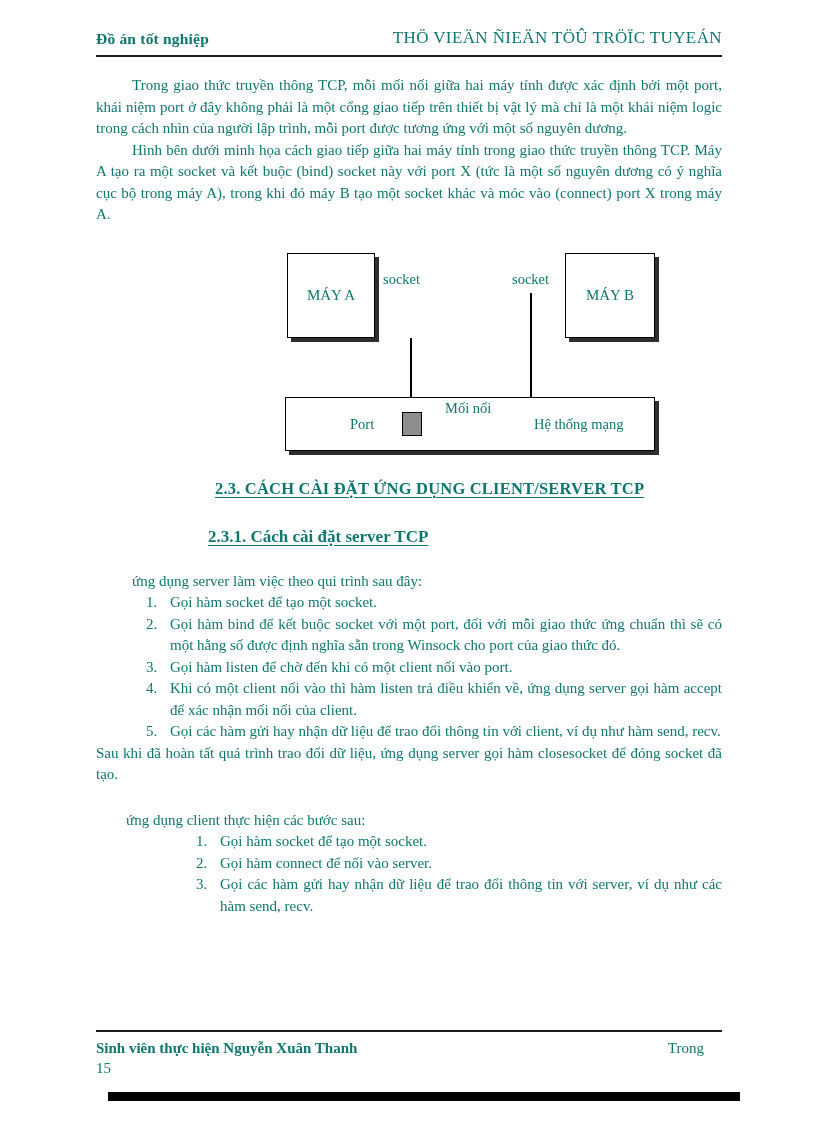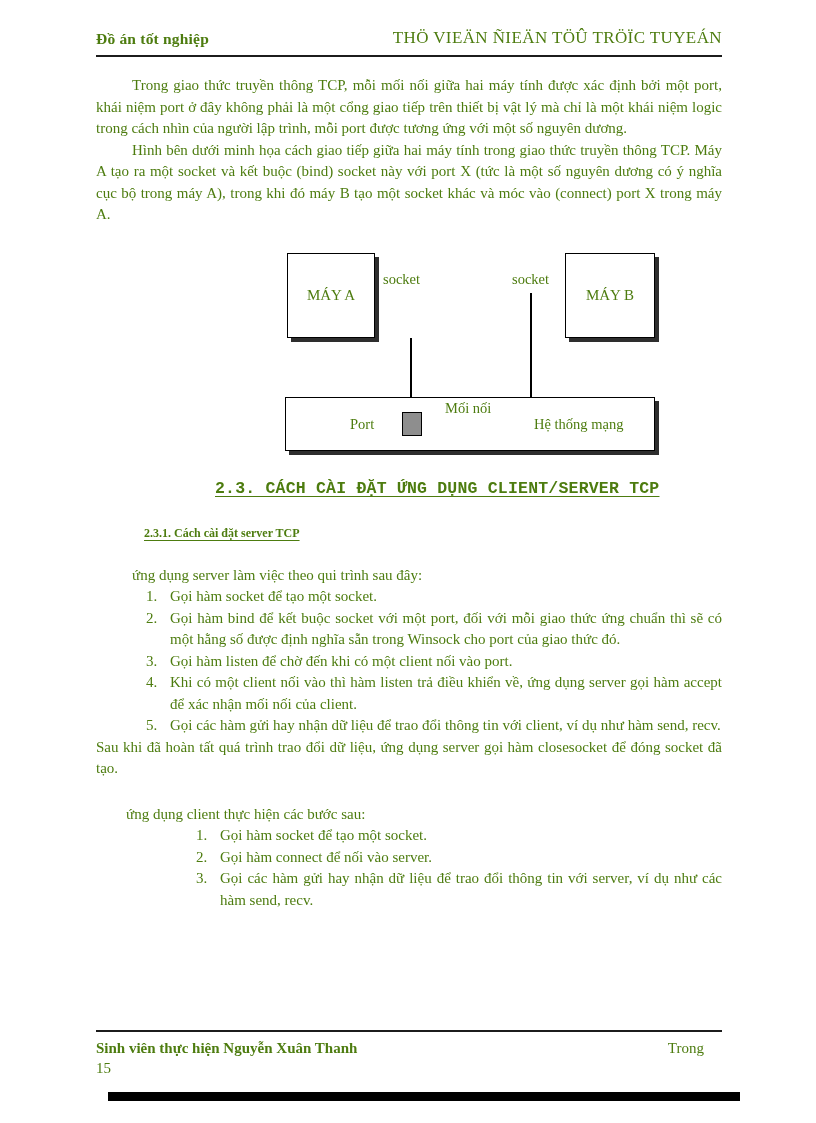--- a/index.html
+++ b/index.html
@@ -2,21 +2,21 @@
 <html><head>
 <meta charset="utf-8">
 <style>
   * { margin:0; padding:0; box-sizing:border-box; }
   html,body { background:#fff; }
   .page {
     position:relative;
     width:816px; height:1123px;
     background:#fff;
     font-family:"Liberation Serif", serif;
-    color:#4d7c0f;
+    color:#0f766e;
     overflow:hidden;
     margin:0 auto;
   }
   .content { position:absolute; left:96px; top:28px; width:626px; }
 
   
   .header {
     display:flex; justify-content:space-between; align-items:flex-end;
     border-bottom:2.5px solid #1c1c1c; padding-bottom:7px;
   }
@@ -53,25 +53,24 @@
     background:#8e8e8e; border:1.2px solid #000; z-index:3;
   }
   .caption { margin-top:14px; padding-left:120px; text-align:center; font-size:15px; }
 
   
   .h-main {
     margin-top:25px; margin-left:119px;
     font-size:16.5px; font-weight:bold;
     text-decoration:underline; text-underline-offset:3px;
     letter-spacing:.2px;
-    font-family:Liberation Mono, monospace;
   }
   .h-sub {
-    margin-top:28px; margin-left:48px;
-    font-size:12px; font-weight:bold;
+    margin-top:28px; margin-left:112px;
+    font-size:17px; font-weight:bold;
     text-decoration:underline; text-underline-offset:3px;
   }
   .h-sub2 { margin-top:12px; }
 
   .intro { margin-top:24px; font-size:15px; line-height:21.5px; text-indent:36px; }
   .intro2 { text-indent:30px; }
 
   .olist { font-size:15px; line-height:21.5px; }
   .li { display:flex; }
   .li .num { flex:0 0 24px; margin-left:50px; }

